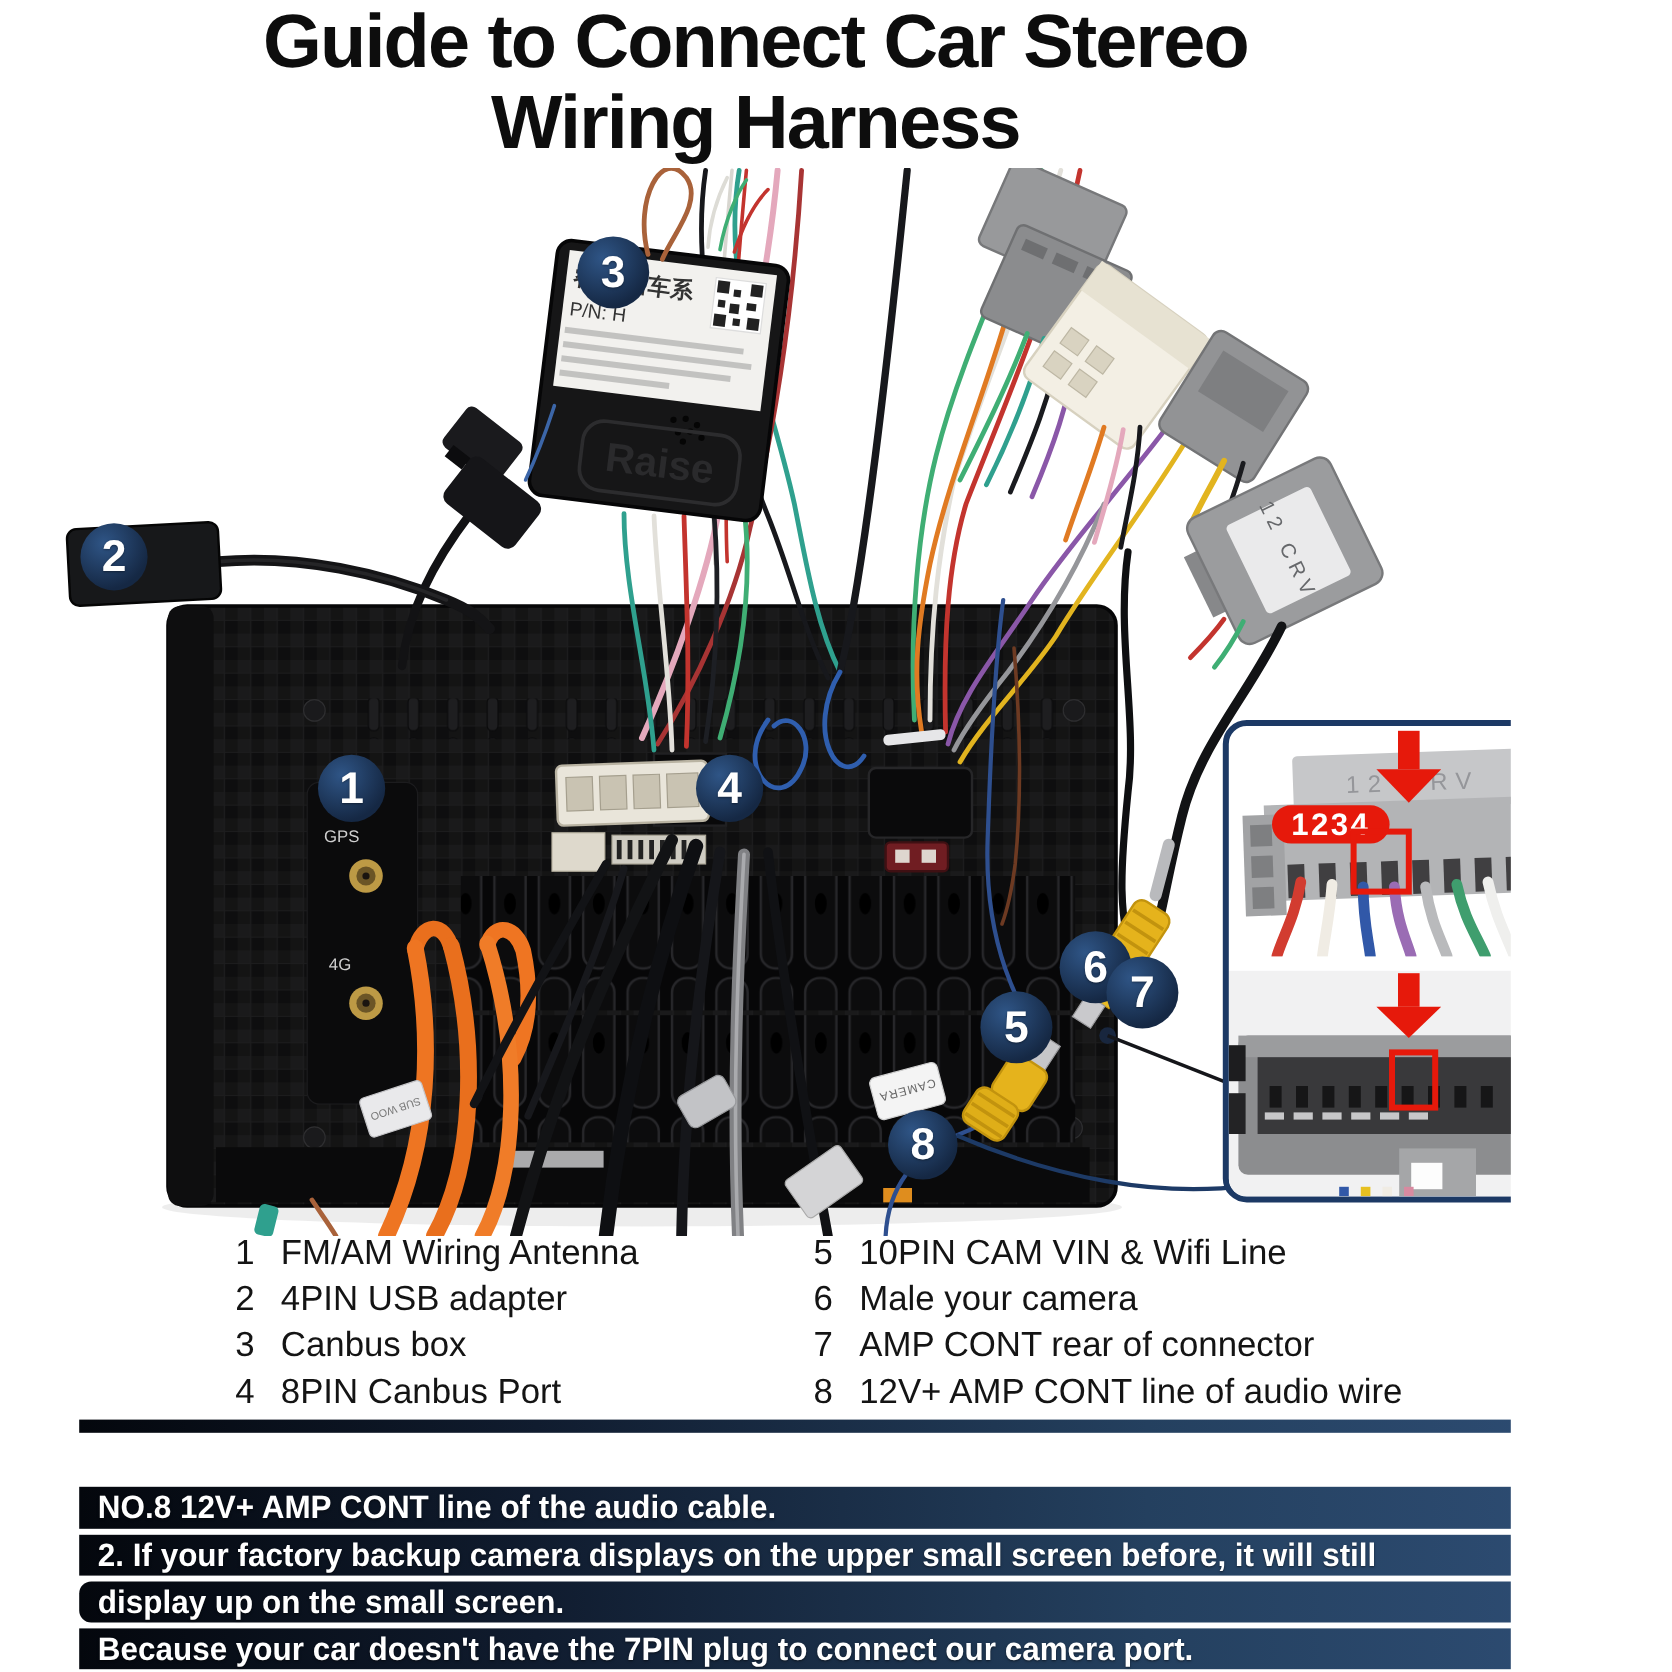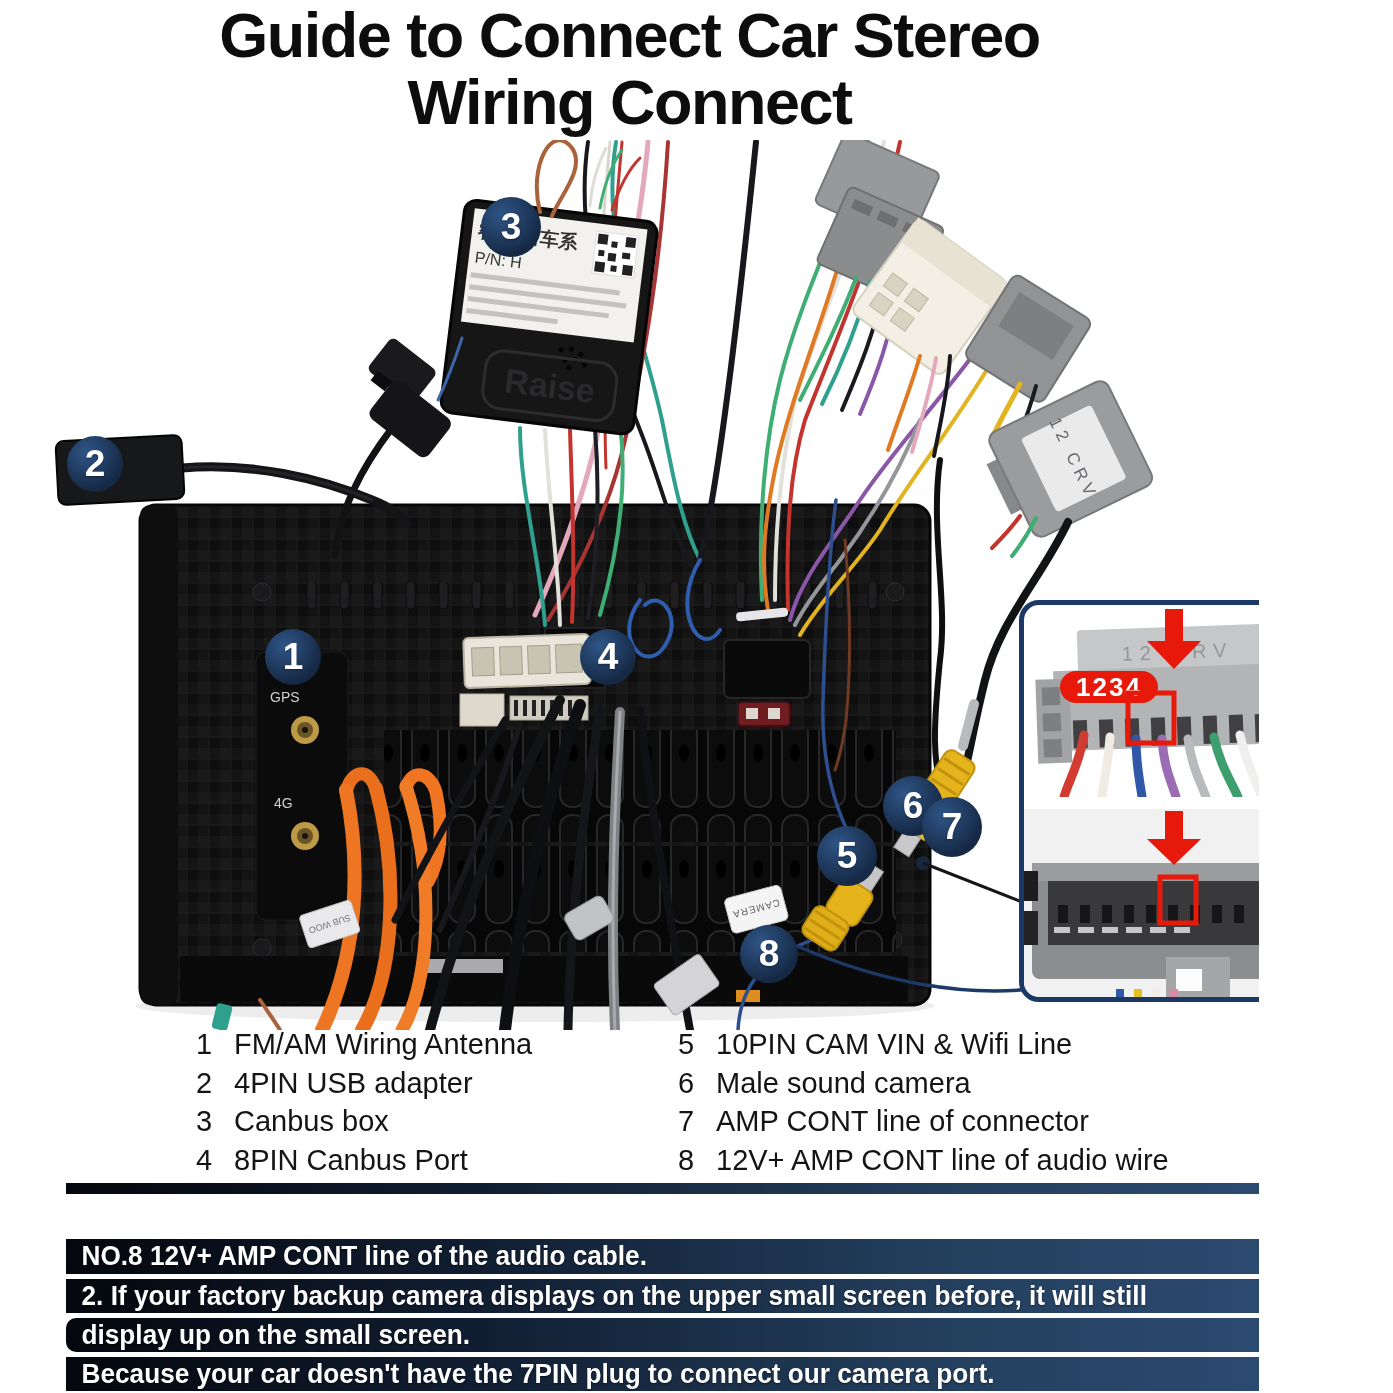--- a/index.html
+++ b/index.html
@@ -31,21 +31,21 @@
   .bar span{display:inline-block;padding-left:16px;transform:scaleX(.97);transform-origin:left center;
             white-space:nowrap;text-shadow:0 1px 2px rgba(0,0,0,.55);}
   .bar.thin{height:11px;}
 </style>
 </head>
 <body>
 
 <div class="stage">
 
   <h1 class="title"><span>Guide to Connect Car Stereo</span><br>
-      <span>Wiring Connect</span></h1>
+      <span>Wiring Harness</span></h1>
 
   <svg class="photo" viewBox="0 140 1393 890">
     <defs>
       <pattern id="carbon" width="22" height="22" patternUnits="userSpaceOnUse">
         <rect width="22" height="22" fill="#141414"></rect>
         <rect width="11" height="11" fill="#1a1a1b"></rect>
         <rect x="11" y="11" width="11" height="11" fill="#0e0e0f"></rect>
         <path d="M0 11h22M11 0v22" stroke="#1d1d1e" stroke-width="1"></path>
       </pattern>
       <pattern id="fins" width="37" height="116" patternUnits="userSpaceOnUse">
@@ -422,25 +422,25 @@
         <span class="llab">8PIN Canbus Port</span>
       </div>
   </div>
   <div class="legend-col" style="left:678px;top:1028px;">
     <div class="lrow">
         <span class="lnum">5</span>
         <span class="llab">10PIN CAM VIN &amp; Wifi Line</span>
       </div>
     <div class="lrow">
         <span class="lnum">6</span>
-        <span class="llab">Male sound camera</span>
+        <span class="llab">Male your camera</span>
       </div>
     <div class="lrow">
         <span class="lnum">7</span>
-        <span class="llab">AMP CONT line of connector</span>
+        <span class="llab">AMP CONT rear of connector</span>
       </div>
     <div class="lrow">
         <span class="lnum">8</span>
         <span class="llab">12V+ AMP CONT line of audio wire</span>
       </div>
   </div>
 
   <div class="bar thin" style="top:1183px;"></div>
   <div class="bar" style="top:1239px;"><span>NO.8 12V+ AMP CONT line of the audio cable.</span></div>
   <div class="bar" style="top:1279px;height:34px;line-height:34px;"><span>2. If your factory backup camera displays on the upper small screen before, it will still</span></div>

